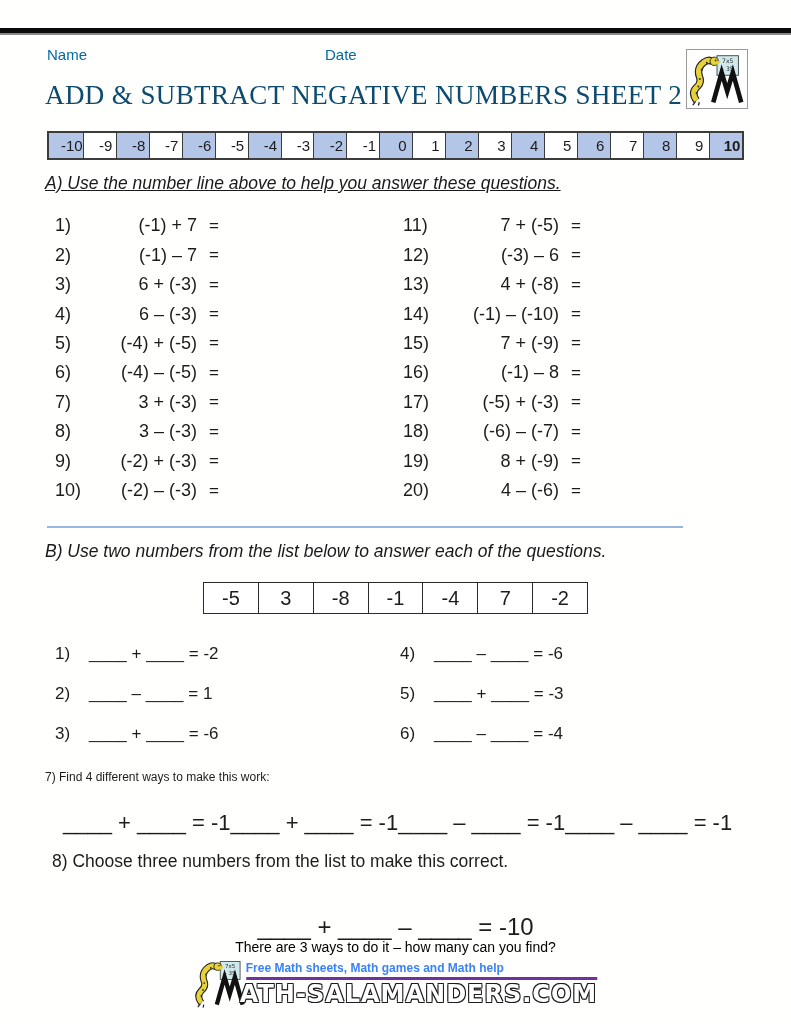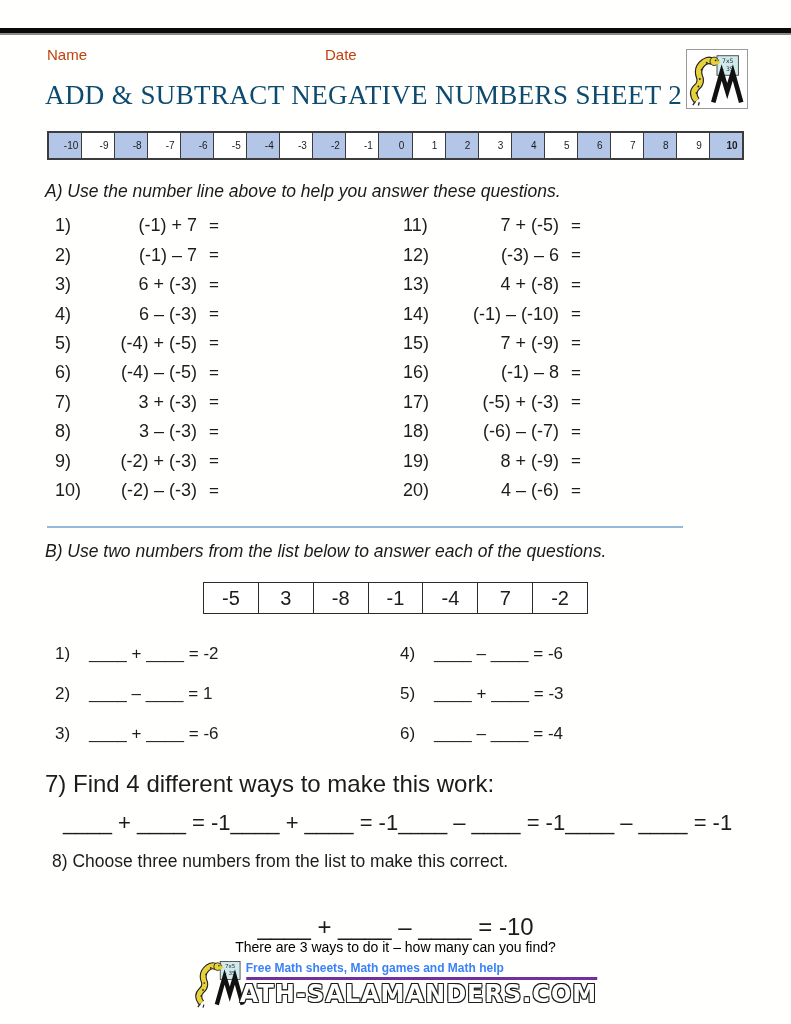--- a/index.html
+++ b/index.html
@@ -1,51 +1,51 @@
 <!DOCTYPE html>
 <html><head>
 <meta charset="utf-8">
 <style>
   html,body{margin:0;padding:0;background:#fff;}
   #page{position:relative;width:791px;height:1024px;background:#fffffe;overflow:hidden;
         font-family:"Liberation Sans",sans-serif;color:#1c1c1c;}
   .topbar{position:absolute;top:28px;left:0;width:791px;height:5px;background:#0a0a0a;
           border-bottom:2px solid #8a8a8a;}
-  .hdr{position:absolute;top:46px;font-size:15px;color:#c2410c;}
+  .hdr{position:absolute;top:46px;font-size:15px;color:#0369a1;}
   .hdr.name{left:47px;} .hdr.date{left:325px;}
   .logo-box{position:absolute;top:49px;left:686px;width:60px;height:58px;border:1px solid #9a9a9a;
             background:#fff;display:flex;align-items:center;justify-content:center;}
   .title{position:absolute;top:80px;left:45px;margin:0;font-family:"Liberation Serif",serif;
          font-weight:normal;font-size:27px;letter-spacing:.4px;color:#0c4a6e;white-space:nowrap;}
   .numberline{position:absolute;top:131px;left:47px;width:697px;height:29px;display:flex;
               border:2px solid #3c3c3c;box-sizing:border-box;}
-  .nl-cell{flex:1;display:flex;align-items:center;justify-content:center;font-size:10px;
+  .nl-cell{flex:1;display:flex;align-items:center;justify-content:center;font-size:15px;
            background:#fff;border-right:1px solid #3c3c3c;box-sizing:border-box;padding-left:12px;}
   .nl-cell:last-child{border-right:none;font-weight:bold;}
   .nl-cell.shaded{background:#b4c6e7;}
   .sec-heading{position:absolute;left:45px;font-style:italic;font-size:17.5px;color:#1a1a1a;white-space:nowrap;}
-  .a-heading{top:181px;} .b-heading{top:541px;}
+  .a-heading{top:173px;text-decoration:underline;} .b-heading{top:541px;}
   .acol{position:absolute;top:211px;}
   .acol.colL{left:55px;} .acol.colR{left:403px;}
   .prow{height:29.45px;display:flex;align-items:center;font-size:18px;white-space:nowrap;}
   .pnum{display:inline-block;width:40px;}
   .pexpr{display:inline-block;text-align:right;}
   .colL .pexpr{width:102px;} .colR .pexpr{width:116px;}
   .peq{margin-left:12px;font-size:17px;}
   .divider{position:absolute;top:526px;left:47px;width:636px;border-top:2px solid #95b9dd;}
   .blist{position:absolute;top:582px;left:203px;width:385px;height:32px;display:flex;
          border:1px solid #2b2b2b;box-sizing:border-box;background:#fff;}
   .bl-cell{flex:1;display:flex;align-items:center;justify-content:center;font-size:20px;
            border-right:1px solid #2b2b2b;box-sizing:border-box;}
   .bl-cell:last-child{border-right:none;}
   .bcol{position:absolute;top:634px;}
   .bcol.bcolL{left:55px;} .bcol.bcolR{left:400px;}
   .brow{height:40px;display:flex;align-items:center;font-size:17px;white-space:nowrap;}
   .bnum{display:inline-block;width:34px;}
-  .q7label{position:absolute;top:770px;left:45px;font-size:24px;}
+  .q7label{position:absolute;top:770px;left:45px;font-size:12px;}
   .q7eqs{position:absolute;top:810px;left:63px;width:660px;display:flex;
          justify-content:space-between;font-size:22px;white-space:nowrap;}
   .q8label{position:absolute;top:851px;left:52px;font-size:17.5px;}
   .q8eq{position:absolute;top:894px;left:0;width:791px;text-align:center;font-size:24px;margin-top:19px;}
   .hint{position:absolute;top:939px;left:0;width:791px;text-align:center;font-size:14px;color:#000000;}
   .footer{position:absolute;top:958px;left:50%;transform:translateX(-50%);display:flex;align-items:flex-start;}
   .fright{display:flex;flex-direction:column;margin-left:0;}
   .tagline{font-size:12px;font-weight:bold;color:#3b82f6;margin-top:3px;white-space:nowrap;}
   .purple-bar{height:3px;background:#7030a0;margin:2px 0 0 0;width:100%;}
   .site{font-family:"DejaVu Sans",sans-serif;font-weight:bold;font-size:24px;line-height:1.1;

